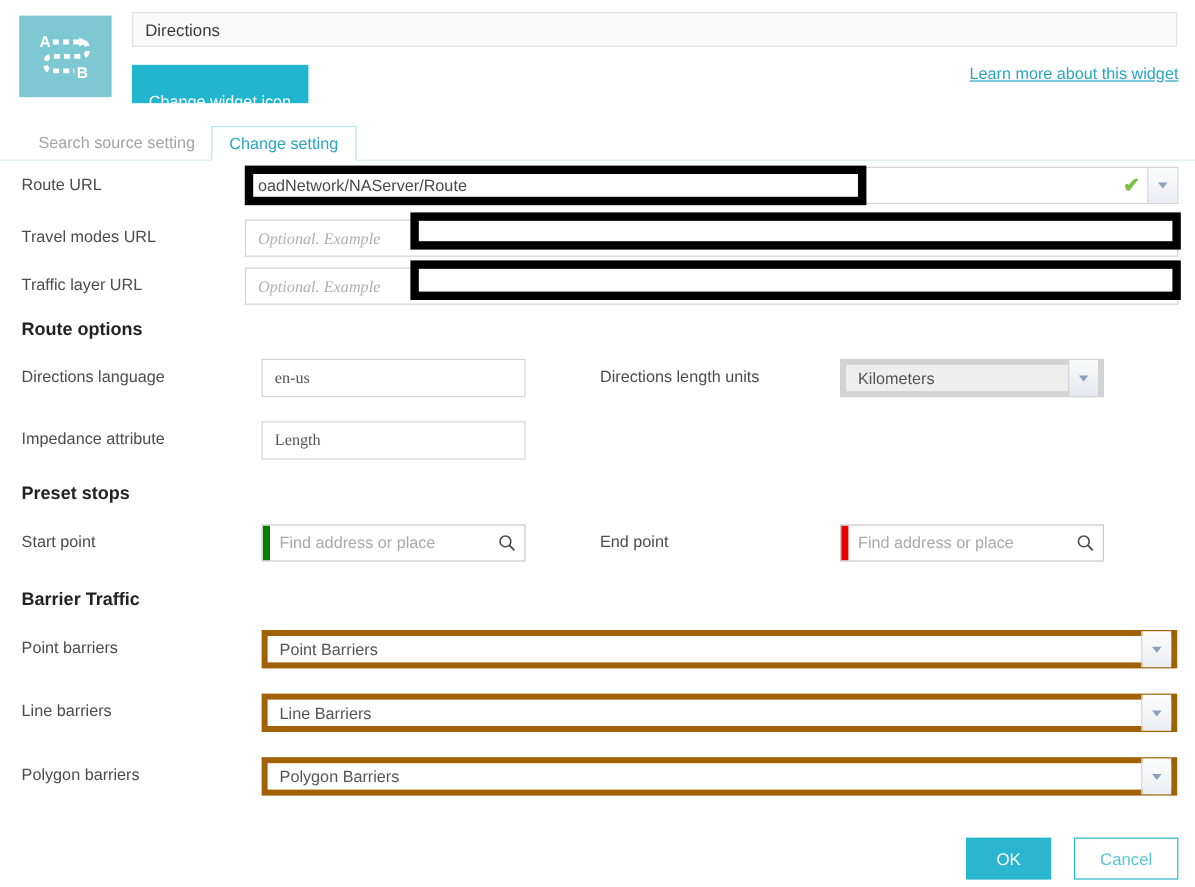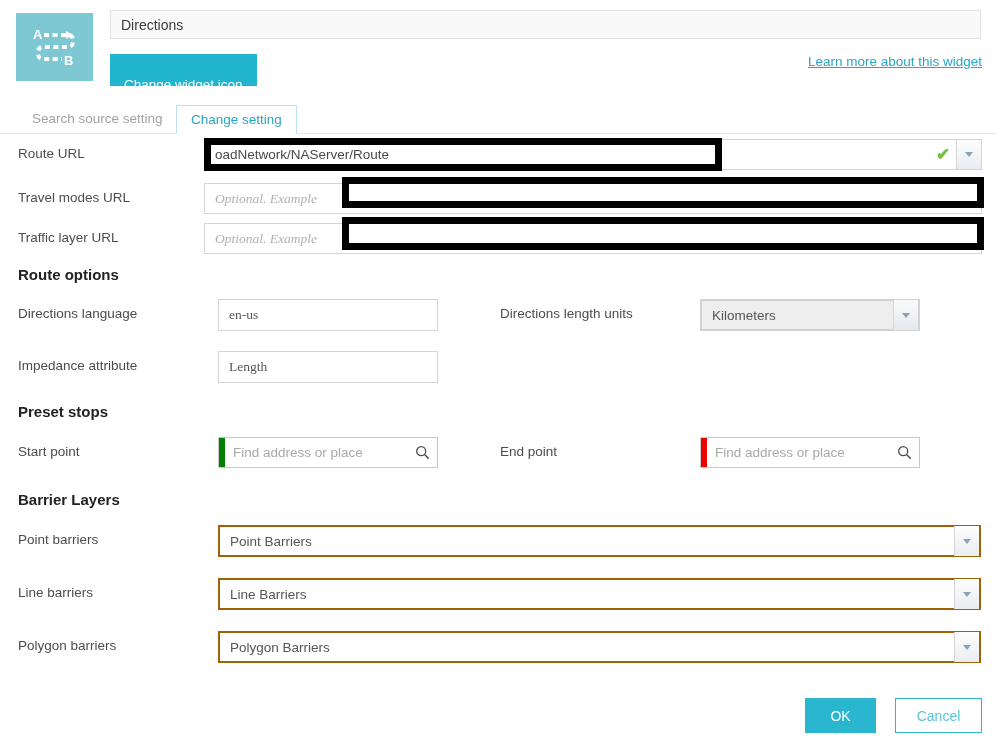--- a/index.html
+++ b/index.html
@@ -196,21 +196,21 @@
     width: 0; height: 0;
     border-left: 4px solid transparent;
     border-right: 4px solid transparent;
     border-top: 5px solid #8ba2bd;
   }
 
   
   .sel {
     position: absolute;
     box-sizing: border-box;
-    border: 2px solid #a16207;
+    border: 5px solid #a16207;
     height: 32px;
     display: flex;
     align-items: center;
     background: #ffffff;
     cursor: pointer;
   }
   .sel.gray { background: #eeeeee; border-color: #d2d2d2; }
   .sel .sel-val {
     flex: 1 1 auto;
     padding: 0 10px;
@@ -392,21 +392,21 @@
       <input type="text" placeholder="Find address or place" style="">
       <span class="search-ic">
         <svg width="15" height="15" viewBox="0 0 16 16" aria-hidden="true">
           <circle cx="6.6" cy="6.6" r="4.8" fill="none" stroke="#4a4a4a" stroke-width="1.4"></circle>
           <line x1="10.2" y1="10.2" x2="14.6" y2="14.6" stroke="#4a4a4a" stroke-width="1.6"></line>
         </svg>
       </span>
     </div>
   </div>
 
-  <div class="section-title" style="left:18px;top:358px;">Barrier Layers</div>
+  <div class="section-title" style="left:18px;top:358px;">Barrier Traffic</div>
 
   <div class="row" style="top:386px;left:0;width:996px;height:44px;">
     <div class="lbl" style="left:18px;top:13px;">Point barriers</div>
     <div class="sel" style="left:218px;top:6px;width:763px;">
       <span class="sel-val">Point Barriers</span>
       <span class="dd-btn">
         <span class="caret"></span>
       </span>
     </div>
   </div>

